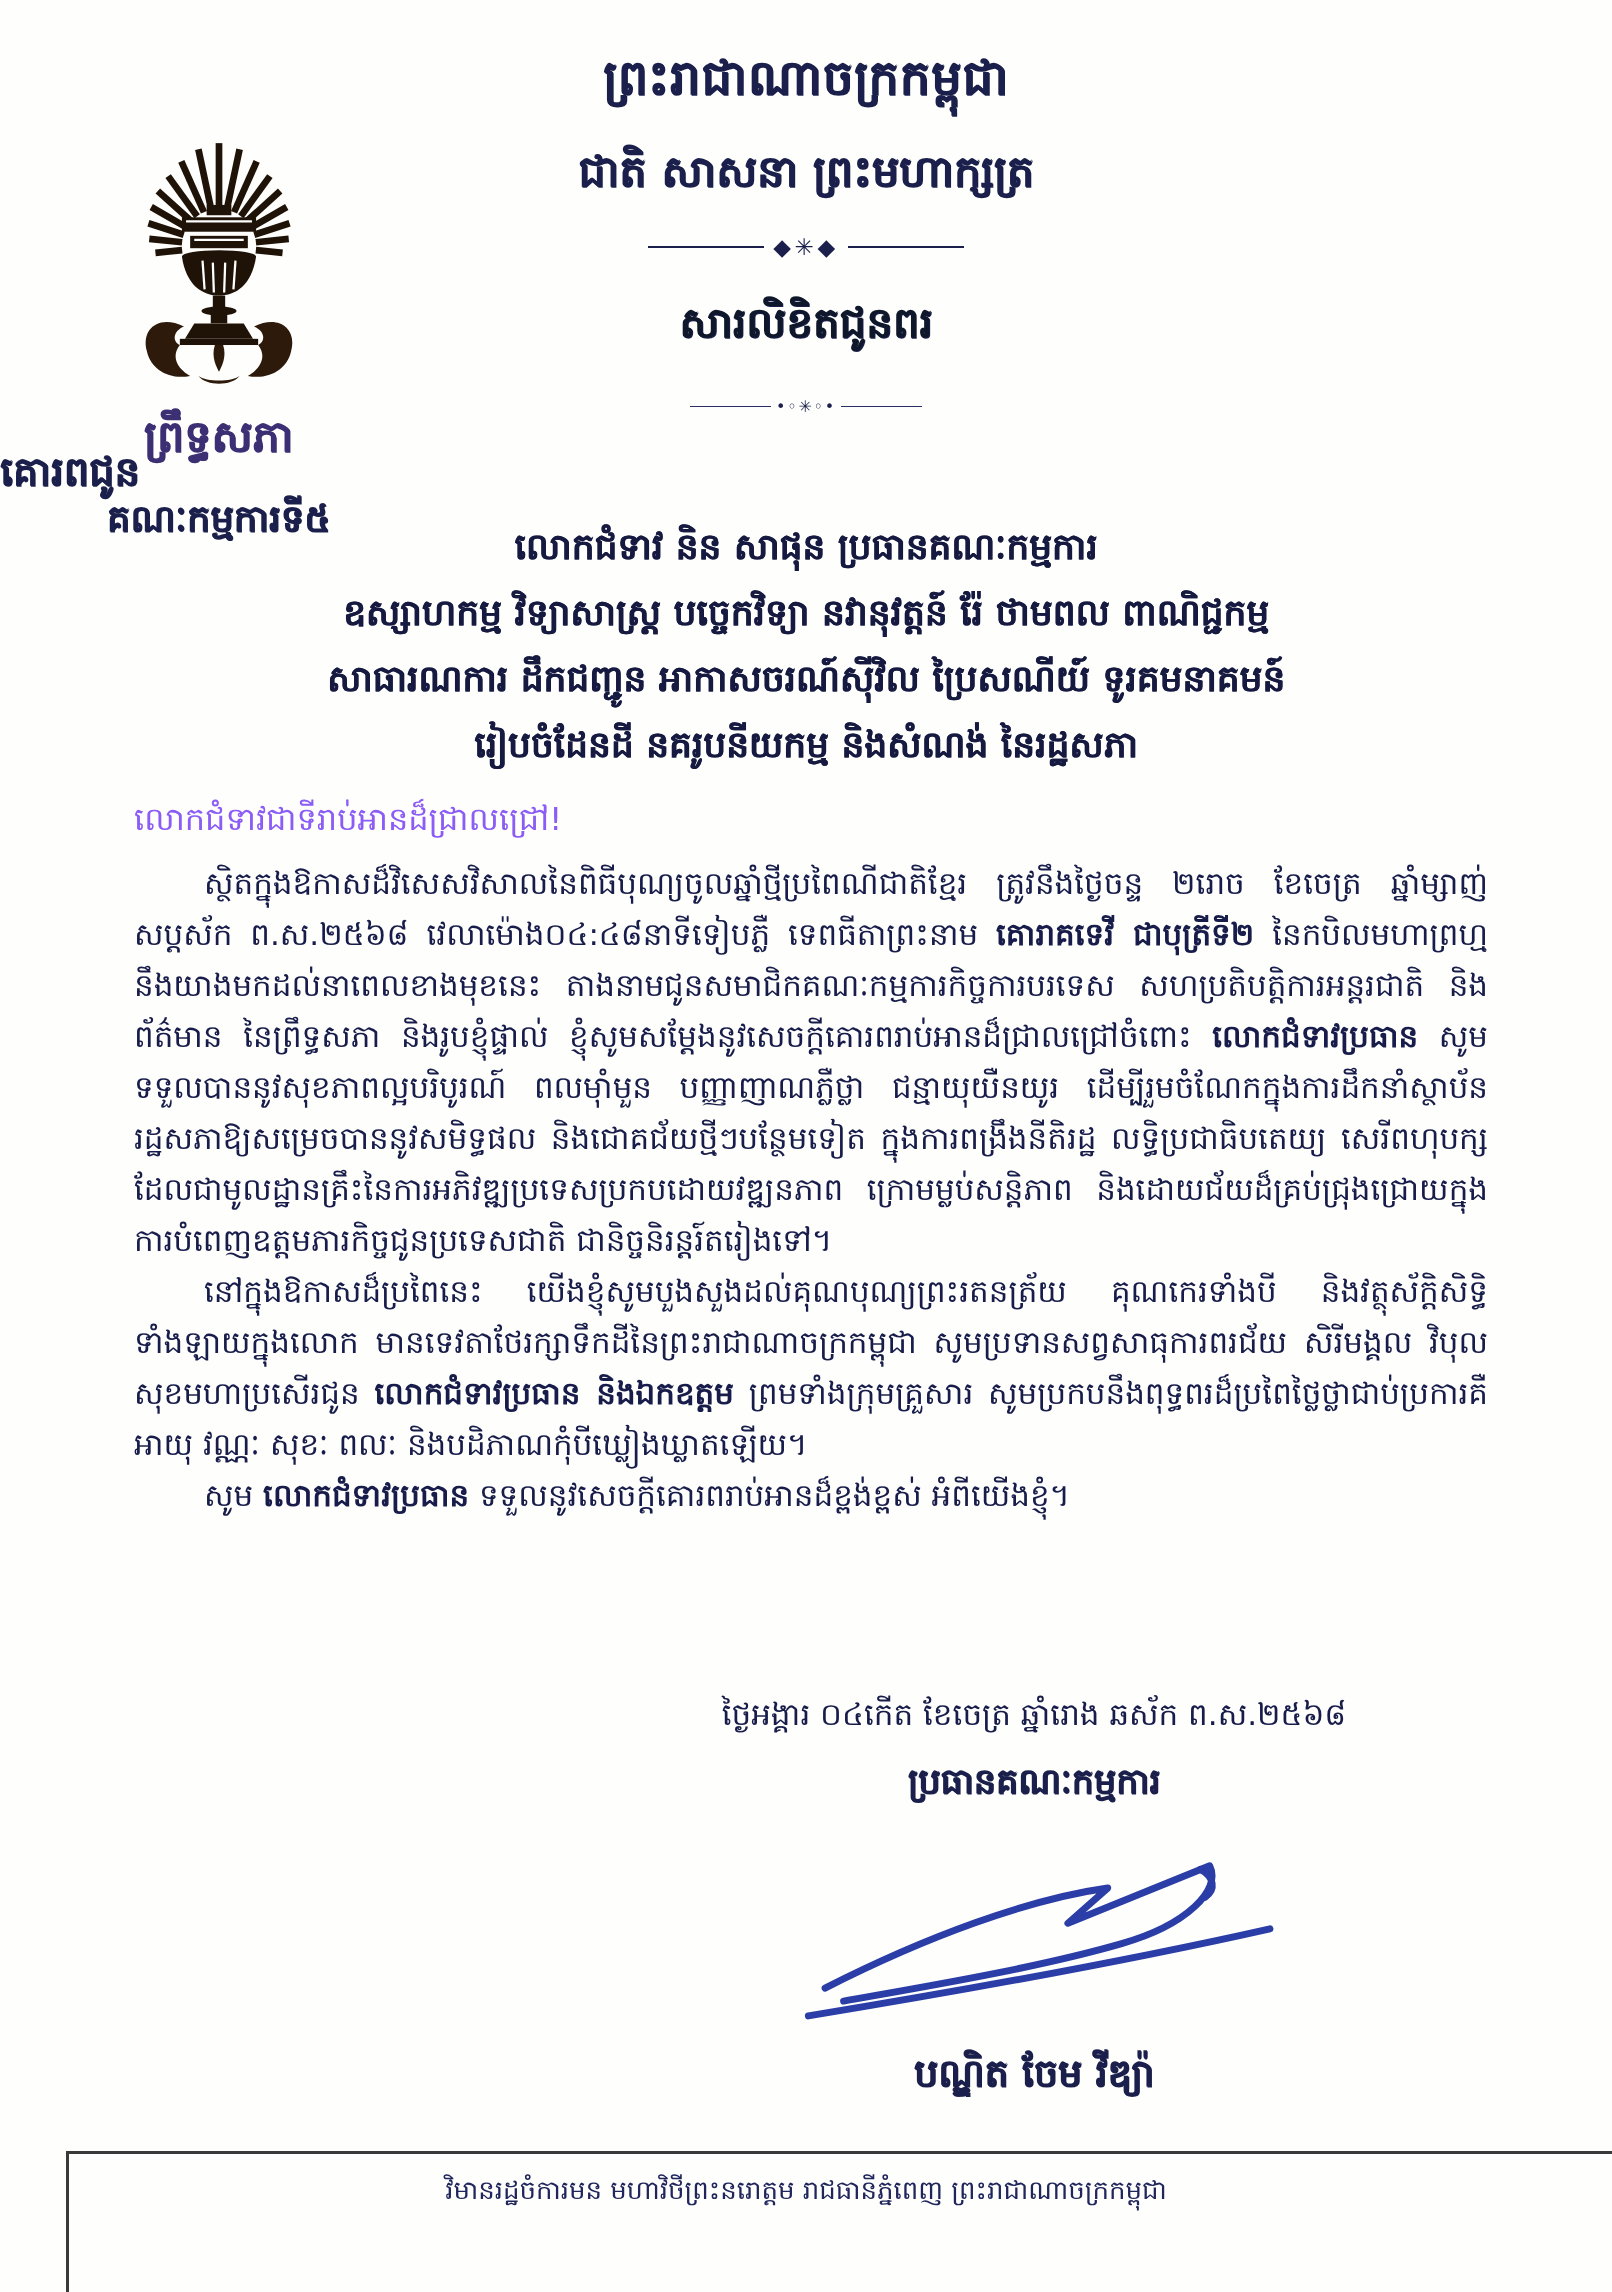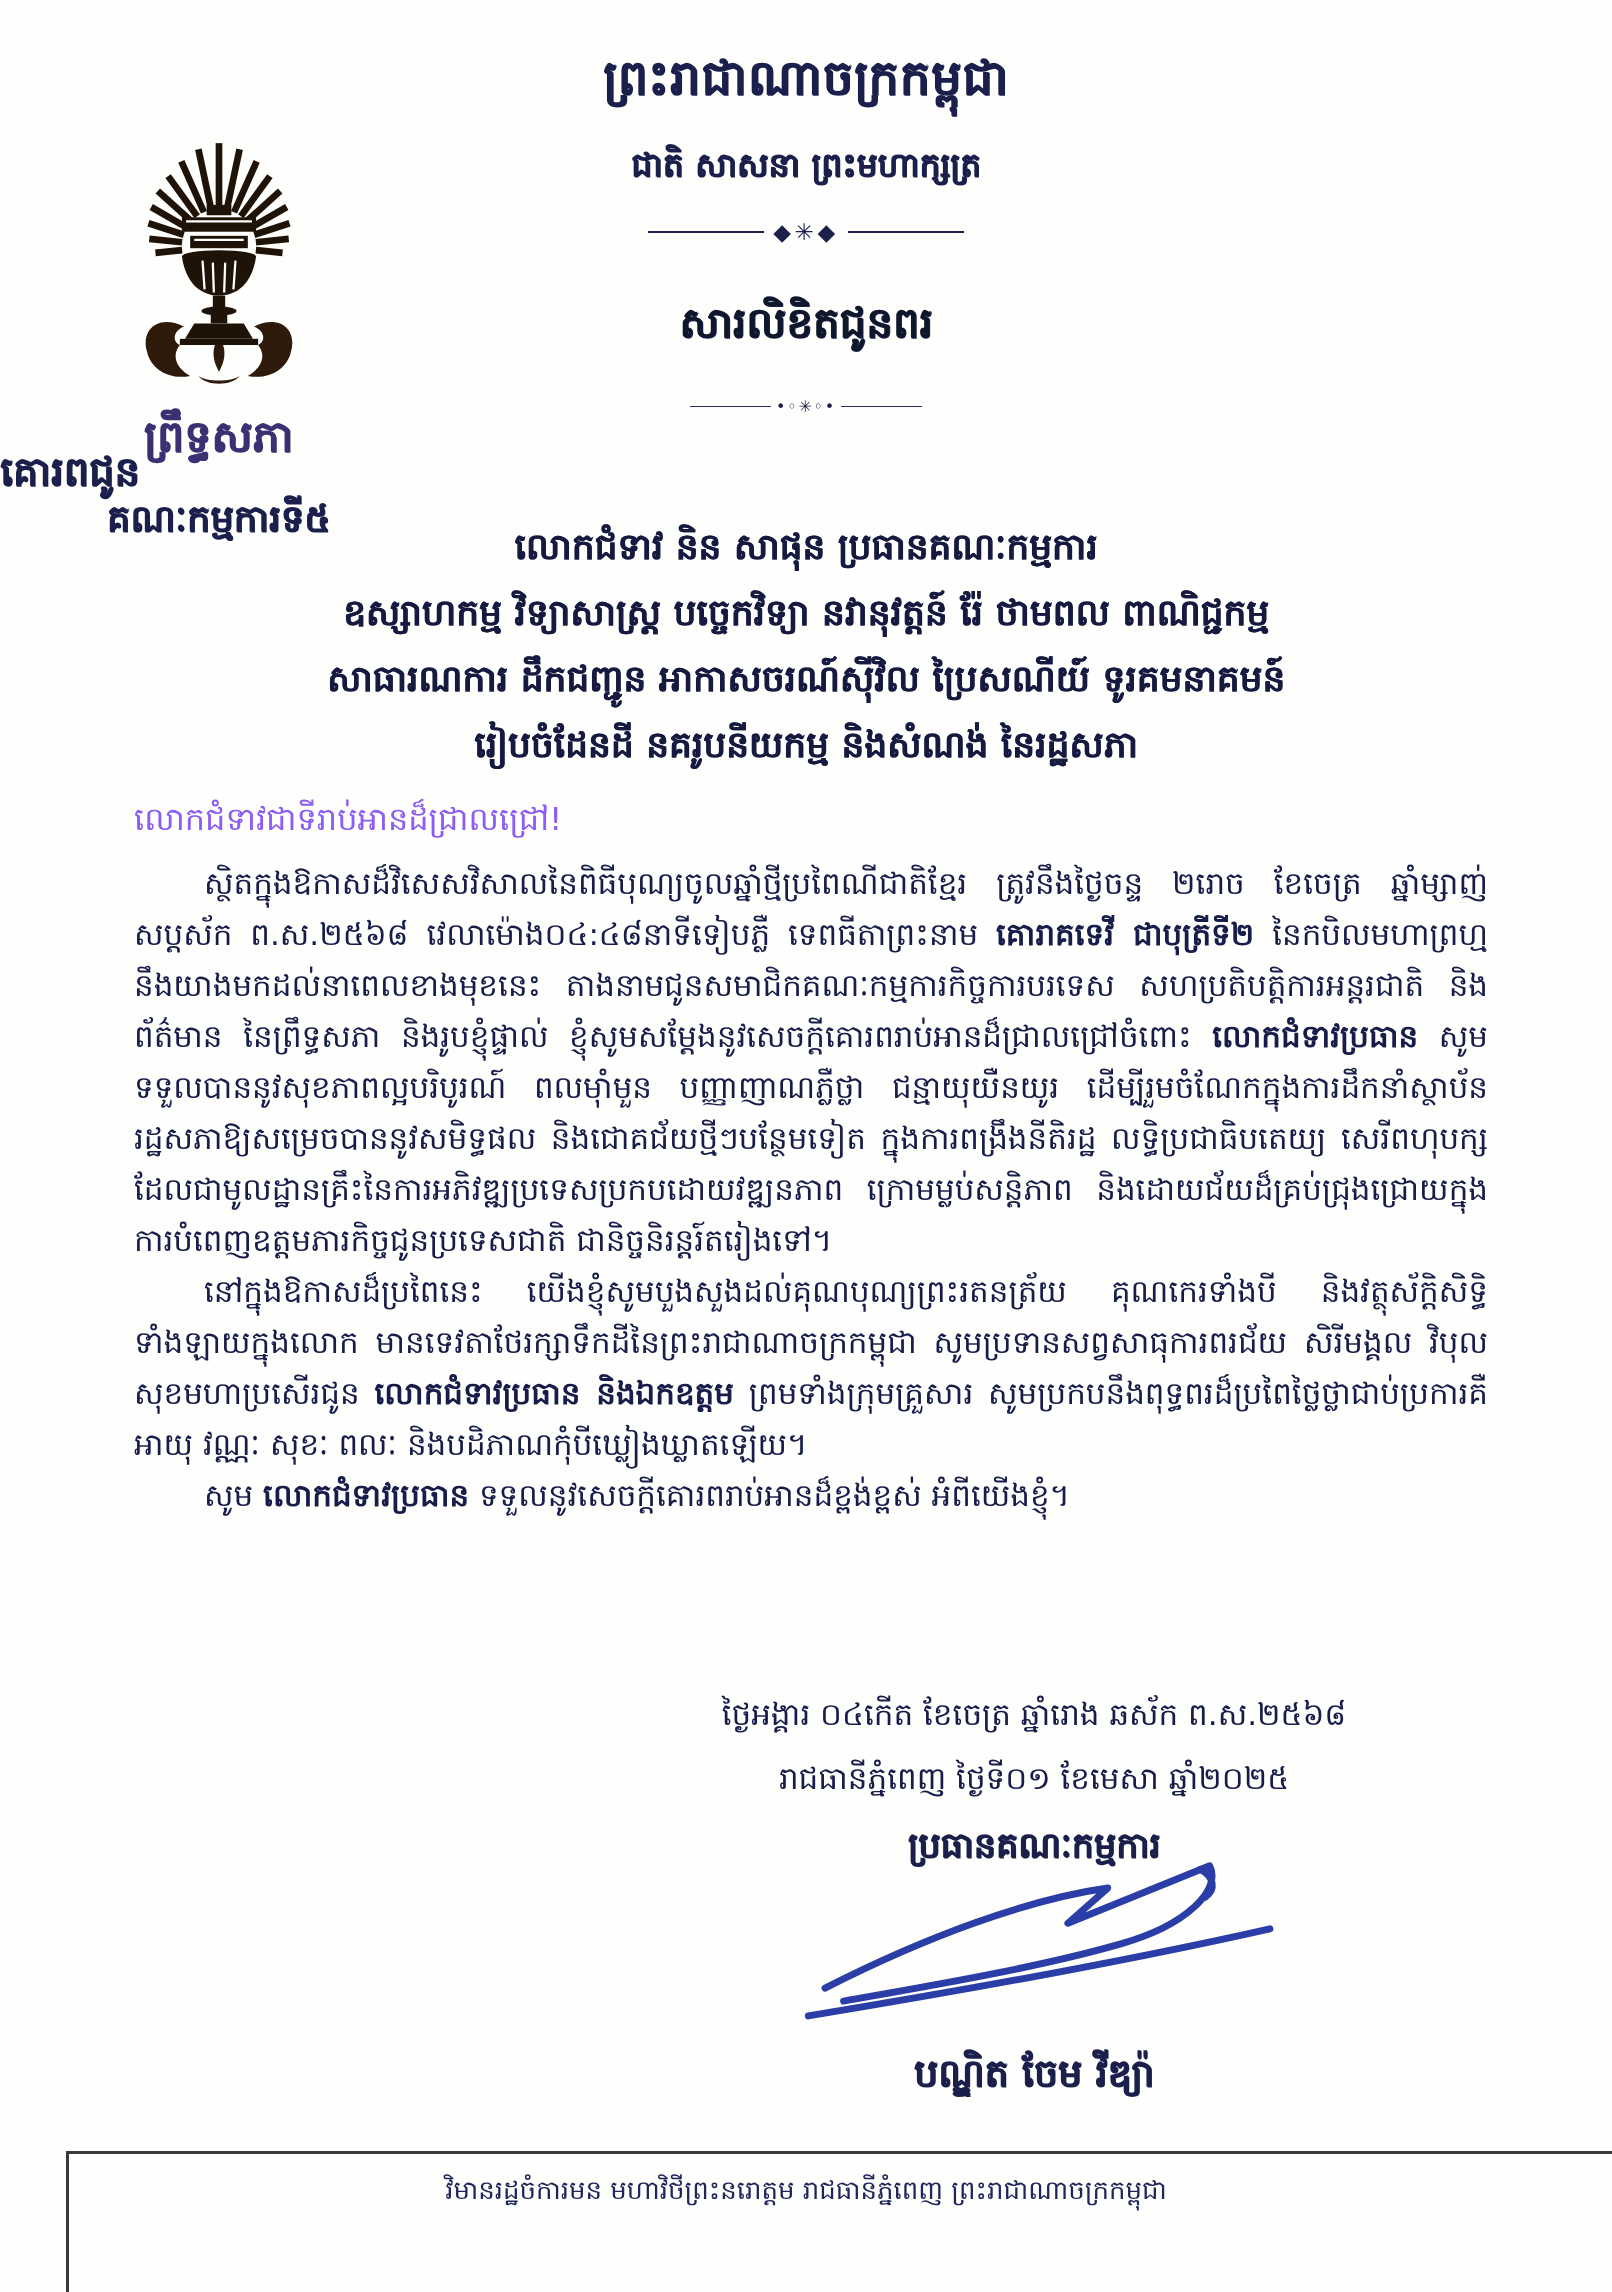--- a/index.html
+++ b/index.html
@@ -9,21 +9,21 @@
     margin:0 auto;
     background:#fefefc;
     font-family:"DejaVu Sans",sans-serif;
     color:#1c2150;
     overflow:hidden;
   }
   
   .motto{position:absolute;top:47px;left:0;right:0;text-align:center;}
   .motto-l1{font-size:48px;font-weight:bold;color:#1b1f4b;letter-spacing:0.9px;
             text-shadow:0.9px 0.9px 0 #1b1f4b;}
-  .motto-l2{font-size:33px;font-weight:bold;color:#1b1f4b;margin-top:27px;
+  .motto-l2{font-size:43px;font-weight:bold;color:#1b1f4b;margin-top:27px;
             text-shadow:0.9px 0.9px 0 #1b1f4b;}
   .divider1{margin-top:27px;display:flex;align-items:center;justify-content:center;gap:9px;color:#1b1f4b;}
   .divider1 .ln{width:116px;height:2.7px;background:#1b1f4b;}
   .divider1 .orn{font-size:23px;letter-spacing:3.6px;}
   
   .emblem-block{position:absolute;left:93px;top:124px;width:251px;text-align:center;}
   .senate-label{font-size:43px;font-weight:bold;color:#3c2f73;margin-top:12.5px;
                 text-shadow:0.9px 0.9px 0 #3c2f73;}
   .commission-label{font-size:37px;font-weight:bold;color:#1b1f4b;margin-top:23px;
                 text-shadow:0.9px 0.9px 0 #1b1f4b;}
@@ -148,21 +148,20 @@
 
   <div class="greeting">លោកជំទាវជាទីរាប់អានដ៏ជ្រាលជ្រៅ!</div>
   <div class="body-text">
       <p class="para"><span>ស្ថិតក្នុងឱកាសដ៏វិសេសវិសាលនៃពិធីបុណ្យចូលឆ្នាំថ្មីប្រពៃណីជាតិខ្មែរ ត្រូវនឹងថ្ងៃចន្ទ ២រោច ខែចេត្រ ឆ្នាំម្សាញ់ សប្តស័ក ព.ស.២៥៦៨ វេលាម៉ោង០៤:៤៨នាទីទៀបភ្លឺ ទេពធីតាព្រះនាម </span><span class="seg-bold">គោរាគទេវី ជាបុត្រីទី២</span><span> នៃកបិលមហាព្រហ្ម នឹងយាងមកដល់នាពេលខាងមុខនេះ តាងនាមជូនសមាជិកគណៈកម្មការកិច្ចការបរទេស សហប្រតិបត្តិការអន្តរជាតិ និងព័ត៌មាន នៃព្រឹទ្ធសភា និងរូបខ្ញុំផ្ទាល់ ខ្ញុំសូមសម្តែងនូវសេចក្តីគោរពរាប់អានដ៏ជ្រាលជ្រៅចំពោះ </span><span class="seg-bold">លោកជំទាវប្រធាន</span><span> សូមទទួលបាននូវសុខភាពល្អបរិបូរណ៍ ពលម៉ាំមួន បញ្ញាញាណភ្លឺថ្លា ជន្មាយុយឺនយូរ ដើម្បីរួមចំណែកក្នុងការដឹកនាំស្ថាប័នរដ្ឋសភាឱ្យសម្រេចបាននូវសមិទ្ធផល និងជោគជ័យថ្មីៗបន្ថែមទៀត ក្នុងការពង្រឹងនីតិរដ្ឋ លទ្ធិប្រជាធិបតេយ្យ សេរីពហុបក្ស ដែលជាមូលដ្ឋានគ្រឹះនៃការអភិវឌ្ឍប្រទេសប្រកបដោយវឌ្ឍនភាព ក្រោមម្លប់សន្តិភាព និងដោយជ័យដ៏គ្រប់ជ្រុងជ្រោយក្នុងការបំពេញឧត្តមភារកិច្ចជូនប្រទេសជាតិ ជានិច្ចនិរន្តរ៍តរៀងទៅ។</span></p>
       <p class="para"><span>នៅក្នុងឱកាសដ៏ប្រពៃនេះ យើងខ្ញុំសូមបួងសួងដល់គុណបុណ្យព្រះរតនត្រ័យ គុណកេរទាំងបី និងវត្ថុស័ក្តិសិទ្ធិទាំងឡាយក្នុងលោក មានទេវតាថែរក្សាទឹកដីនៃព្រះរាជាណាចក្រកម្ពុជា សូមប្រទានសព្វសាធុការពរជ័យ សិរីមង្គល វិបុលសុខមហាប្រសើរជូន </span><span class="seg-bold">លោកជំទាវប្រធាន និងឯកឧត្តម</span><span> ព្រមទាំងក្រុមគ្រួសារ សូមប្រកបនឹងពុទ្ធពរដ៏ប្រពៃថ្លៃថ្លាជាប់ប្រការគឺ អាយុ វណ្ណៈ សុខៈ ពលៈ និងបដិភាណកុំបីឃ្លៀងឃ្លាតឡើយ។</span></p>
       <p class="para"><span>សូម </span><span class="seg-bold">លោកជំទាវប្រធាន</span><span> ទទួលនូវសេចក្តីគោរពរាប់អានដ៏ខ្ពង់ខ្ពស់ អំពីយើងខ្ញុំ។</span></p>
     </div>
 
   <div class="closing">
     <div class="date-line">ថ្ងៃអង្គារ ០៤កើត ខែចេត្រ ឆ្នាំរោង ឆស័ក ព.ស.២៥៦៨</div>
-    <div class="date-line">រាជធានីភ្នំពេញ ថ្ងៃទី០១ ខែមេសា ឆ្នាំ២០២៥</div>
     <div class="signer-title">ប្រធានគណៈកម្មការ</div>
   </div>
 
   <div class="signature-wrap">
     <svg width="519" height="224" viewBox="0 0 560 230">
       <g fill="none" stroke="#2b3da6" stroke-width="7.5" stroke-linecap="round" stroke-linejoin="round">
         <path d="M40,168 C150,112 260,72 345,60 L302,98 L455,36 C468,62 430,100 360,120 C270,146 150,166 60,182"></path>
         <path d="M22,198 C180,172 360,140 520,104"></path>
         <path d="M445,40 C460,48 462,62 450,70"></path>
       </g>

